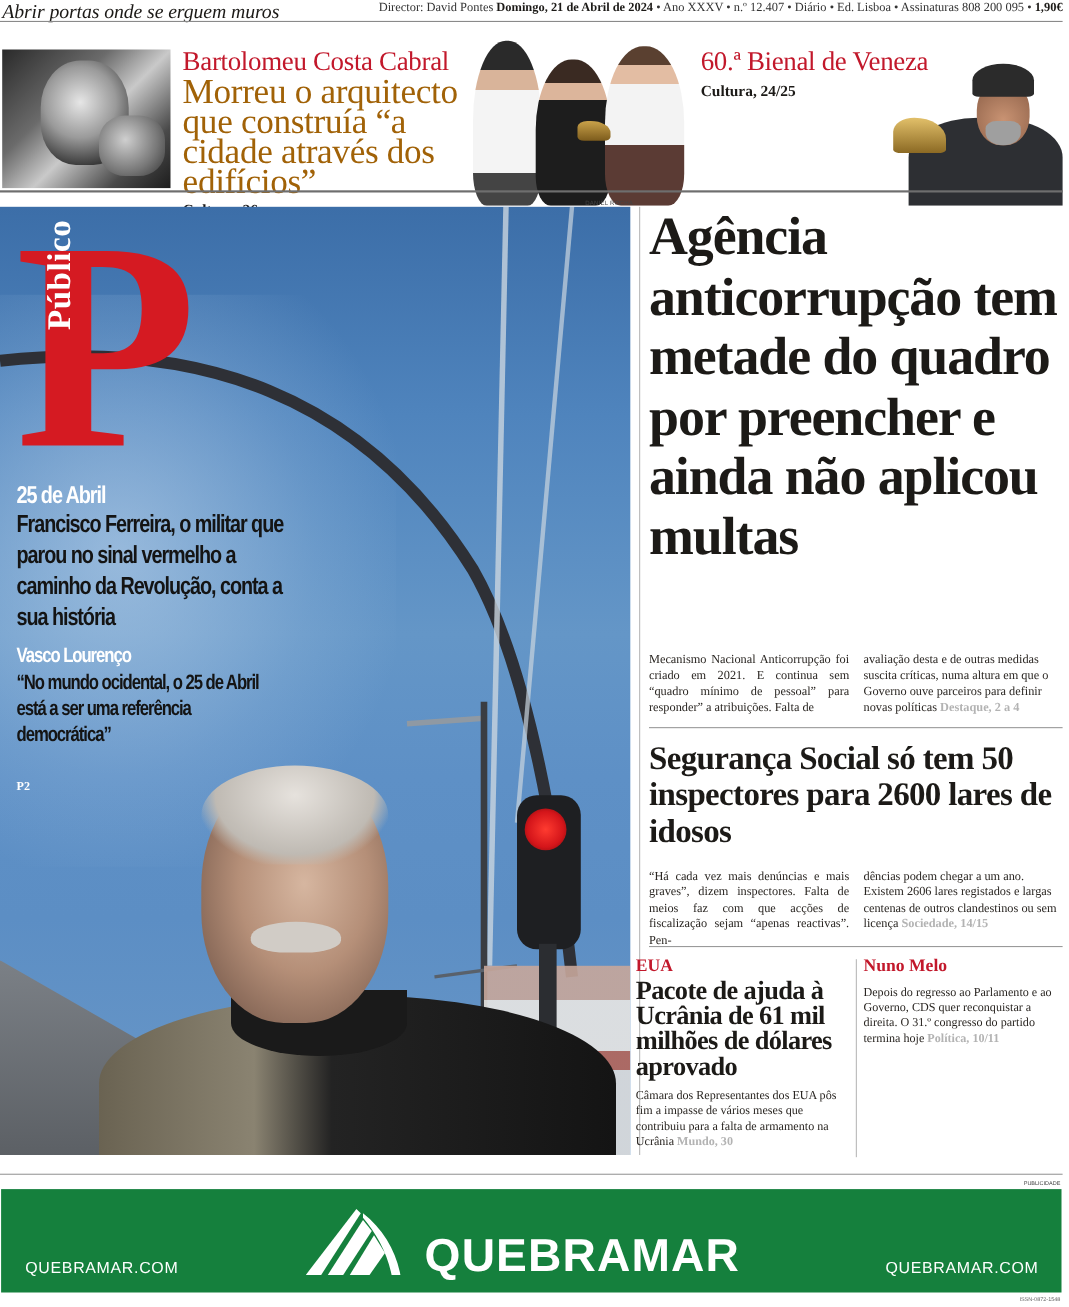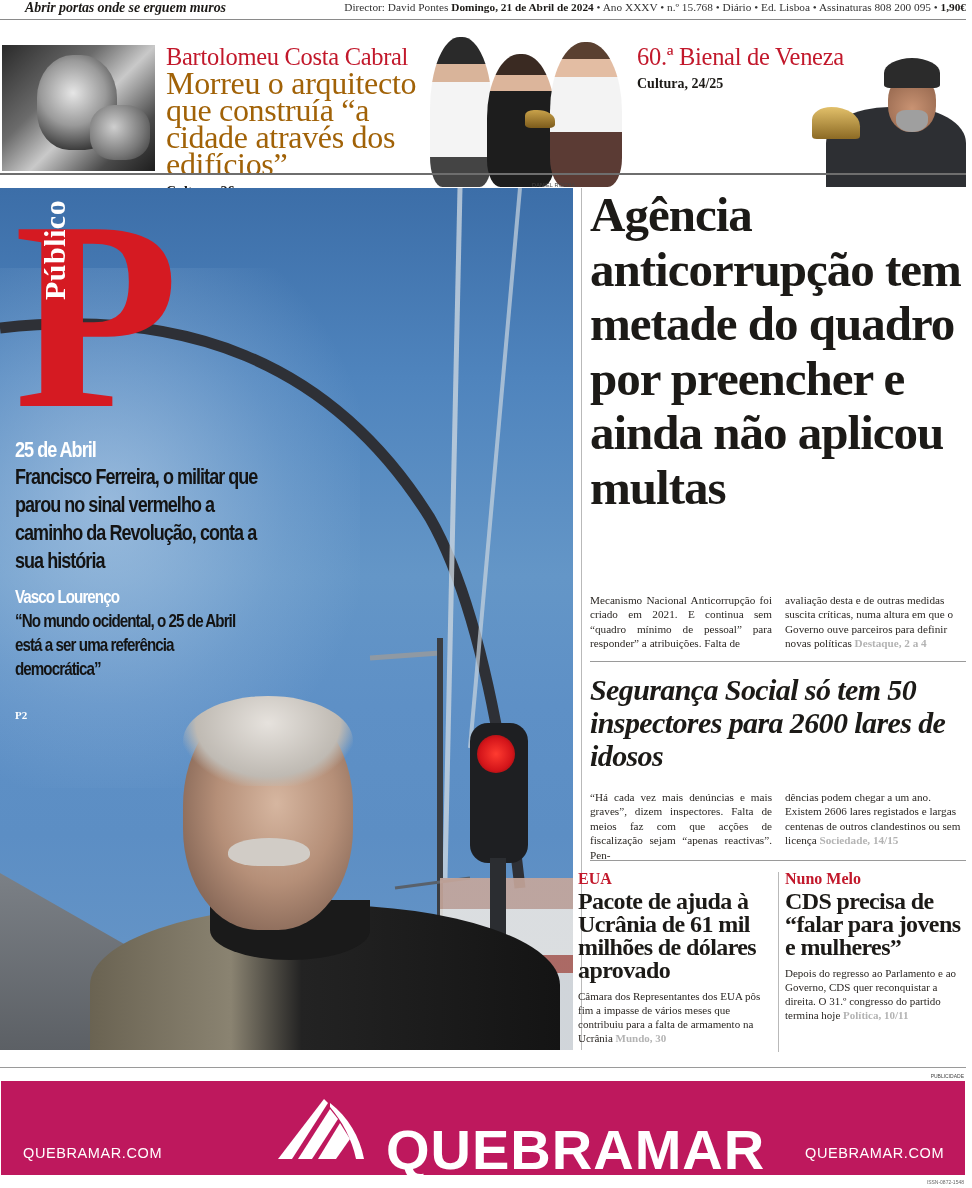--- a/index.html
+++ b/index.html
@@ -1,21 +1,21 @@
 <!DOCTYPE html>
 <html><head>
 <meta charset="utf-8">
 <style>
   * { box-sizing: border-box; margin: 0; padding: 0; }
   html, body { width: 972px; height: 1188px; background: #ffffff; overflow: hidden; }
   body { position: relative; font-family: "DejaVu Serif", "Liberation Serif", serif; color: #1c1a17; }
 
   
   .topbar { position: absolute; left: 0; top: 0; width: 972px; height: 17px; }
-  .slogan { position: absolute; left: 2px; top: 0; font-family: "Liberation Serif", serif; font-style: italic; font-weight: bold; font-size: 14px; letter-spacing: -0.1px; margin-left: 23px; }
+  .slogan { position: absolute; left: 2px; top: 0; font-family: "Liberation Serif", serif; font-style: italic; font-weight: normal; font-size: 18px; letter-spacing: -0.1px; }
   .masthead-info { position: absolute; right: 6px; top: 1px; font-family: "Liberation Serif", serif; font-size: 11.3px; color: #333; white-space: nowrap; }
   .masthead-info b { color: #1c1a17; }
   .rule-top { position: absolute; left: 0; top: 19px; width: 966px; height: 1px; background: #8a8a8a; }
 
   
   .teasers { position: absolute; left: 0; top: 32px; width: 972px; height: 155px; }
   .teaser-photo { position: absolute; overflow: hidden; }
   .photo-architect { left: 2px; top: 13px; width: 153px; height: 126px; background: linear-gradient(135deg, #2a2a2a 0%, #6b6b6b 35%, #c9c9c9 55%, #4a4a4a 80%, #1d1d1d 100%); }
   .photo-architect::before { content: ""; position: absolute; left: 35px; top: 10px; width: 80px; height: 95px; border-radius: 45% 45% 40% 40%; background: radial-gradient(circle at 45% 40%, #e6e6e6 0%, #9a9a9a 45%, #3a3a3a 80%); }
   .photo-architect::after { content: ""; position: absolute; left: 88px; top: 60px; width: 60px; height: 55px; border-radius: 40%; background: radial-gradient(circle at 40% 40%, #cfcfcf 0%, #777 60%, #333 100%); }
@@ -72,53 +72,53 @@
 
   
   .vrule { position: absolute; left: 581px; background: #b9b9b9; width: 1px; }
   .main-head { position: absolute; left: 590px; top: 188px; width: 380px; font-family: "Liberation Serif", serif; font-weight: bold; font-size: 49px; line-height: 54.5px; letter-spacing: -1px; color: #1c1a17; }
   .summary { position: absolute; font-family: "Liberation Serif", serif; font-size: 11.2px; line-height: 14.4px; color: #2a2622; }
   .summary .ref { color: #b3b3b3; font-weight: bold; }
   .sum-main-1 { left: 590px; top: 593px; width: 182px; text-align: justify; }
   .sum-main-2 { left: 785px; top: 593px; width: 182px; }
   .hrule { position: absolute; height: 1px; background: #9a9a9a; }
 
-  .second-head { position: absolute; left: 590px; top: 673px; width: 380px; font-family: "Liberation Serif", serif; font-weight: bold; font-size: 30px; line-height: 33px; letter-spacing: -0.6px; color: #1c1a17; font-style: italic; }
+  .second-head { position: absolute; left: 590px; top: 673px; width: 380px; font-family: "Liberation Serif", serif; font-weight: bold; font-size: 30px; line-height: 33px; letter-spacing: -0.6px; color: #1c1a17; }
   .sum-sec-1 { left: 590px; top: 790px; width: 182px; text-align: justify; }
   .sum-sec-2 { left: 785px; top: 790px; width: 182px; }
 
   .brief { position: absolute; width: 186px; font-family: "Liberation Serif", serif; }
   .brief-kicker { color: #c2182b; font-size: 16px; line-height: 18px; font-weight: bold; }
   .brief-head { font-weight: bold; font-size: 24px; line-height: 23px; letter-spacing: -0.6px; margin-top: 2px; color: #1c1a17; }
   .brief-sum { font-size: 11px; line-height: 14px; color: #2a2622; margin-top: 7px; }
   .brief-sum .ref { color: #b3b3b3; font-weight: bold; }
   .b1 { left: 578px; top: 870px; }
   .b2 { left: 785px; top: 870px; }
 
   
   .ad-label { position: absolute; right: 8px; top: 1073px; font-family: "Liberation Sans", sans-serif; font-size: 5px; color: #444; }
   .ad-rule { position: absolute; left: 0; top: 1067px; width: 966px; height: 1px; background: #9a9a9a; }
-  .ad { position: absolute; left: 1px; top: 1081px; width: 964px; height: 94px; background: #be185d; }
+  .ad { position: absolute; left: 1px; top: 1081px; width: 964px; height: 94px; background: #15803d; }
   .ad-url { position: absolute; top: 64px; font-family: "Liberation Sans", sans-serif; font-size: 14.5px; color: #ffffff; letter-spacing: 0.6px; }
   .ad-url.left { left: 22px; }
   .ad-url.right { left: 804px; }
-  .ad-brand { position: absolute; left: 385px; top: 36px; font-family: "Liberation Sans", sans-serif; font-weight: bold; font-size: 56px; color: #ffffff; letter-spacing: 1px; }
+  .ad-brand { position: absolute; left: 385px; top: 36px; font-family: "Liberation Sans", sans-serif; font-weight: bold; font-size: 42px; color: #ffffff; letter-spacing: 1px; }
   .ad-logo { position: absolute; left: 277px; top: 16px; }
   .issn { position: absolute; right: 8px; top: 1179px; font-family: "Liberation Sans", sans-serif; font-size: 5px; color: #666; }
 </style>
 </head>
 <body>
 
 <div class="topbar">
   <span class="slogan">Abrir portas onde se erguem muros</span>
   <span class="masthead-info">
     <span>Director: David Pontes</span>
     <b> <span>Domingo, 21 de Abril de 2024</span></b>
     <span> • </span><span>Ano XXXV</span>
-    <span> • </span><span>n.º 15.768</span>
+    <span> • </span><span>n.º 12.407</span>
     <span> • </span><span>Diário</span>
     <span> • </span><span>Ed. Lisboa</span>
     <span> • </span><span>Assinaturas 808 200 095</span>
     <span> • </span><b>1,90€</b>
   </span>
 </div>
 <div class="rule-top"></div>
 
 <div class="teasers">
   <div class="teaser-photo photo-architect"></div>
@@ -209,21 +209,20 @@
   <div class="brief-kicker">EUA</div>
   <div class="brief-head">Pacote de ajuda à Ucrânia de 61 mil milhões de dólares aprovado</div>
   <div class="brief-sum">
     <span>Câmara dos Representantes dos EUA pôs fim a impasse de vários meses que contribuiu para a falta de armamento na Ucrânia</span>
     <span class="ref">Mundo, 30</span>
   </div>
 </div>
 <div class="vrule" style="left:778px; top:872px; height:180px;"></div>
 <div class="brief b2">
   <div class="brief-kicker">Nuno Melo</div>
-  <div class="brief-head">CDS precisa de “falar para jovens e mulheres”</div>
   <div class="brief-sum">
     <span>Depois do regresso ao Parlamento e ao Governo, CDS quer reconquistar a direita. O 31.º congresso do partido termina hoje</span>
     <span class="ref">Política, 10/11</span>
   </div>
 </div>
 
 <div class="ad-rule"></div>
 <div class="ad-label">PUBLICIDADE</div>
 <div class="ad">
   <span class="ad-url left">QUEBRAMAR.COM</span>

